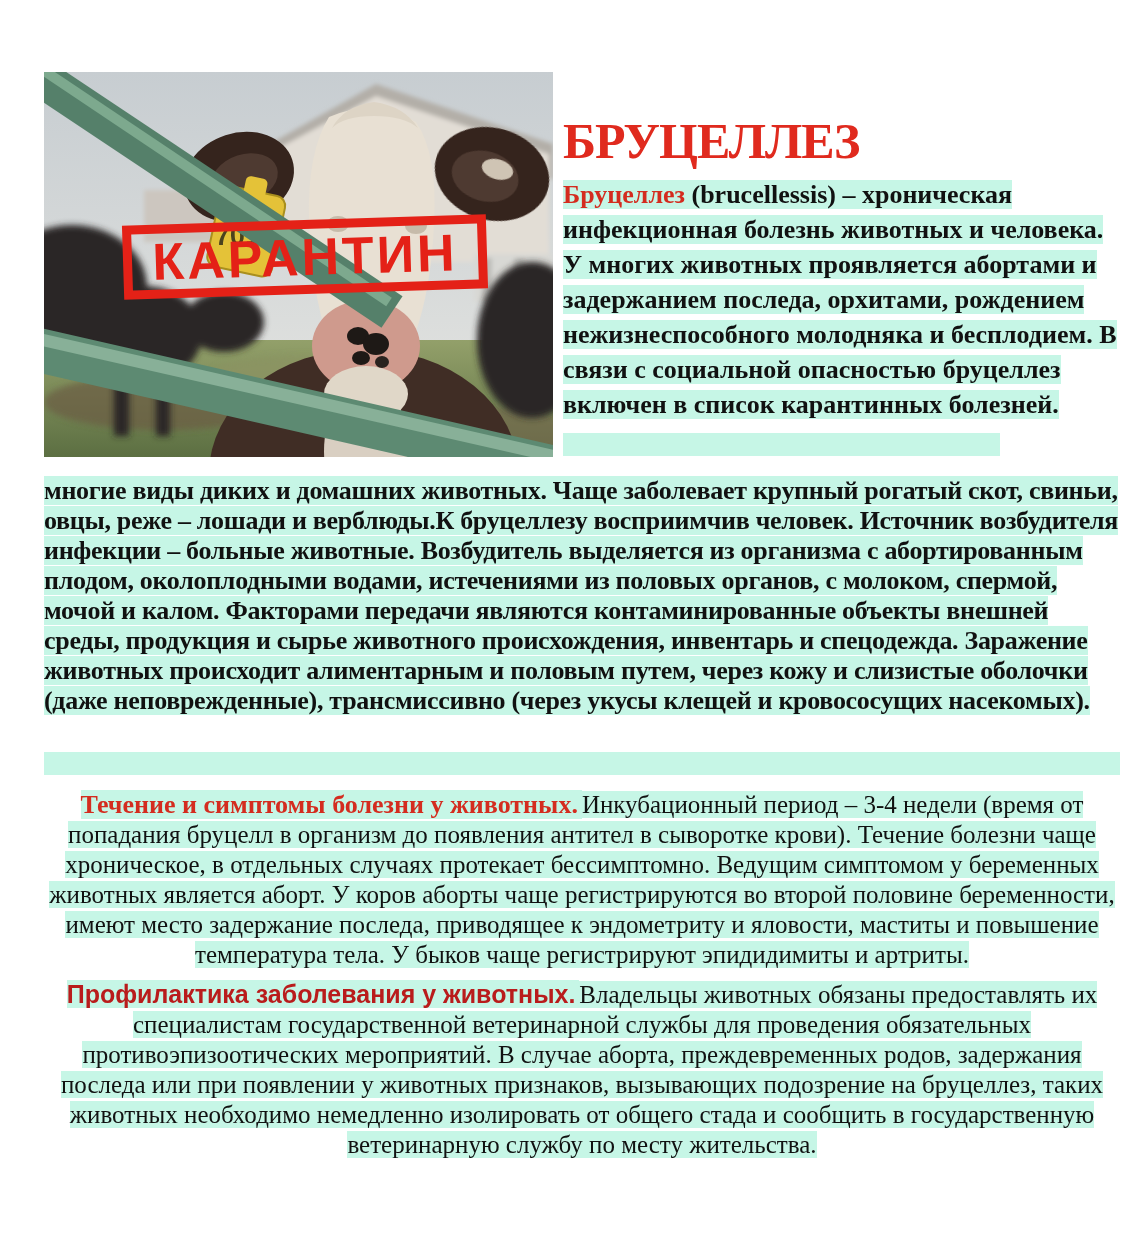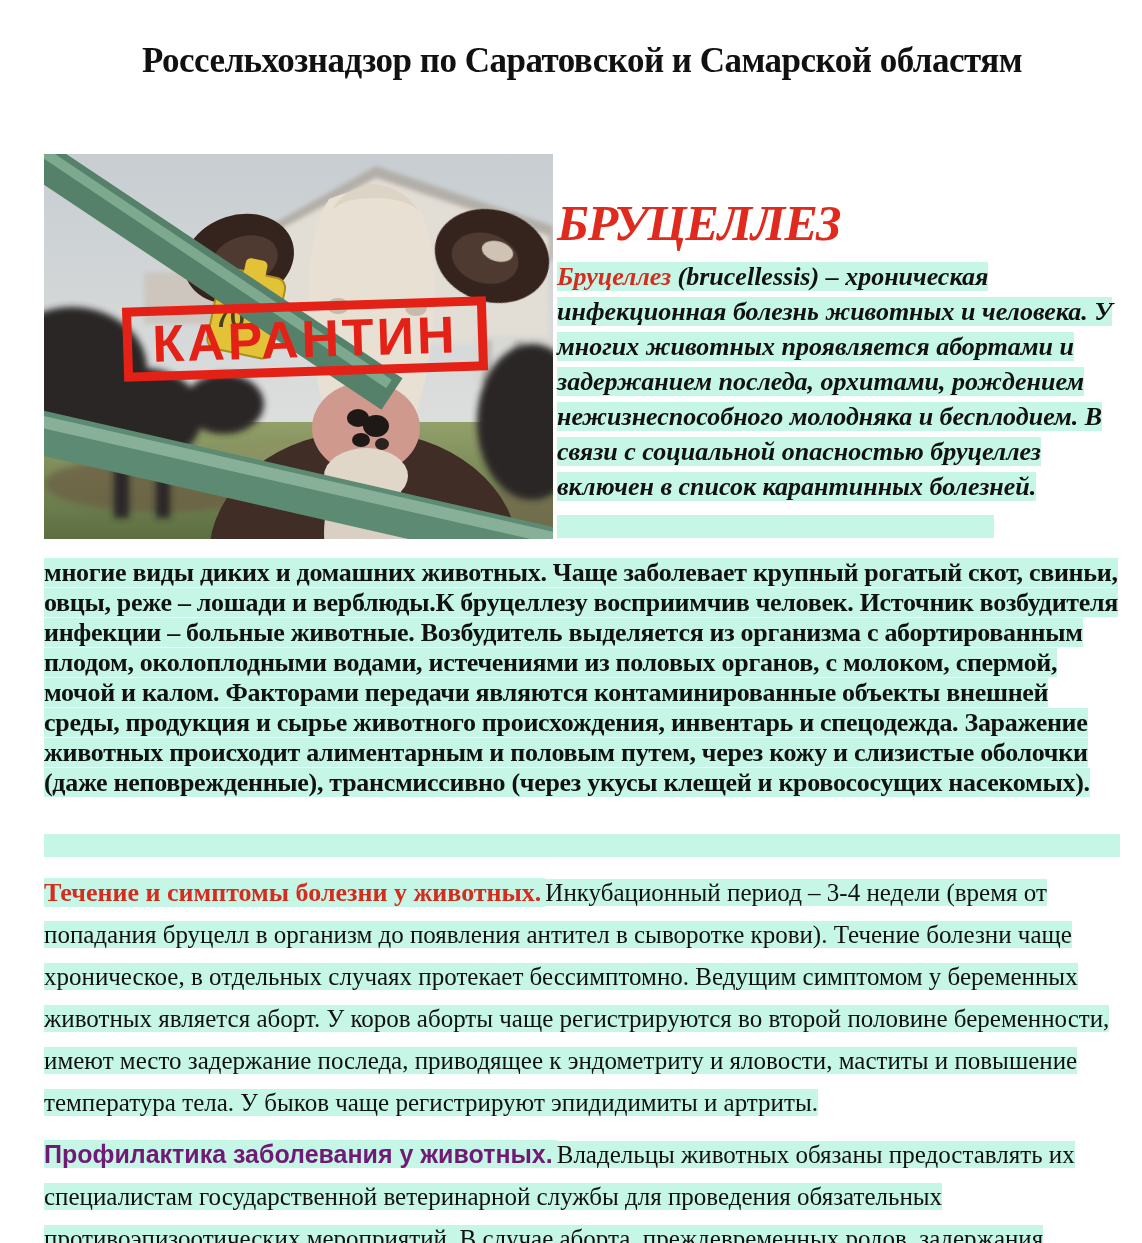--- a/index.html
+++ b/index.html
@@ -6,40 +6,39 @@
   body{width:1142px;height:1243px;overflow:hidden;font-family:"Liberation Serif",serif;color:#111;}
   .page{padding:0 22px 0 44px;}
   .doc-title{font-weight:bold;font-size:35px;text-align:center;margin:40px 10px 0 10px;line-height:1.2;letter-spacing:-0.5px;}
   .top-row{display:flex;margin-top:72px;}
   .photo-wrap{position:relative;width:509px;height:385px;flex:none;overflow:hidden;}
   .photo-wrap svg{display:block;}
   .stamp{position:absolute;left:79px;top:148px;width:364px;height:74px;box-sizing:border-box;
          border:9px solid #e42117;display:flex;align-items:center;justify-content:center;
          transform:rotate(-1.8deg);color:#e42117;font-family:"Liberation Sans",sans-serif;
          font-weight:bold;font-size:52px;letter-spacing:3px;white-space:nowrap;}
-  .right-col{flex:1;padding-left:4px;font-style:italic;}
+  .right-col{flex:1;padding-left:10px;}
   .bruc-heading{color:#e02a1e;font-weight:bold;font-size:50px;line-height:1.02;margin:44px 0 10px 0;letter-spacing:-1px;}
   .hl{background:#c6f6e6;}
   .intro{font-size:26px;font-weight:bold;line-height:35px;margin:0;}
   .red-serif{color:#d42c1f;font-weight:bold;}
   .bar{background:#c6f6e6;height:23px;}
   .bar-right{width:437px;margin:11px 0 10px 0;}
   .epi-line{font-size:27px;font-weight:bold;line-height:35px;margin:0;}
   .body-full{font-size:26px;font-weight:bold;line-height:30px;margin:10px 0 0 0;letter-spacing:-0.3px;}
   .bar-full{margin:36px 0 15px 0;}
-  .para{font-size:25px;line-height:42px;margin:0 0 9px 0;}
+  .para{font-size:25px;line-height:30px;margin:0 0 9px 0;text-align:center;}
   .para .head-serif{font-size:26px;color:#d42c1f;font-weight:bold;padding-right:4px;}
-  .para .head-sans{font-family:"Liberation Sans",sans-serif;font-size:25px;color:#701a75;font-weight:bold;padding-right:4px;}
+  .para .head-sans{font-family:"Liberation Sans",sans-serif;font-size:25px;color:#b91c1c;font-weight:bold;padding-right:4px;}
 </style>
 </head>
 <body>
 
 <div class="page">
 
-  <h1 class="doc-title">Россельхознадзор по Саратовской и Самарской областям</h1>
 
   <div class="top-row">
 
     <div class="photo-wrap">
       <svg width="509" height="385" viewBox="0 0 509 385">
         <defs>
           <linearGradient id="sky" x1="0" y1="0" x2="0" y2="1">
             <stop offset="0" stop-color="#c7cdd1"></stop>
               <stop offset="1" stop-color="#e6e6e2"></stop>
           </linearGradient>

